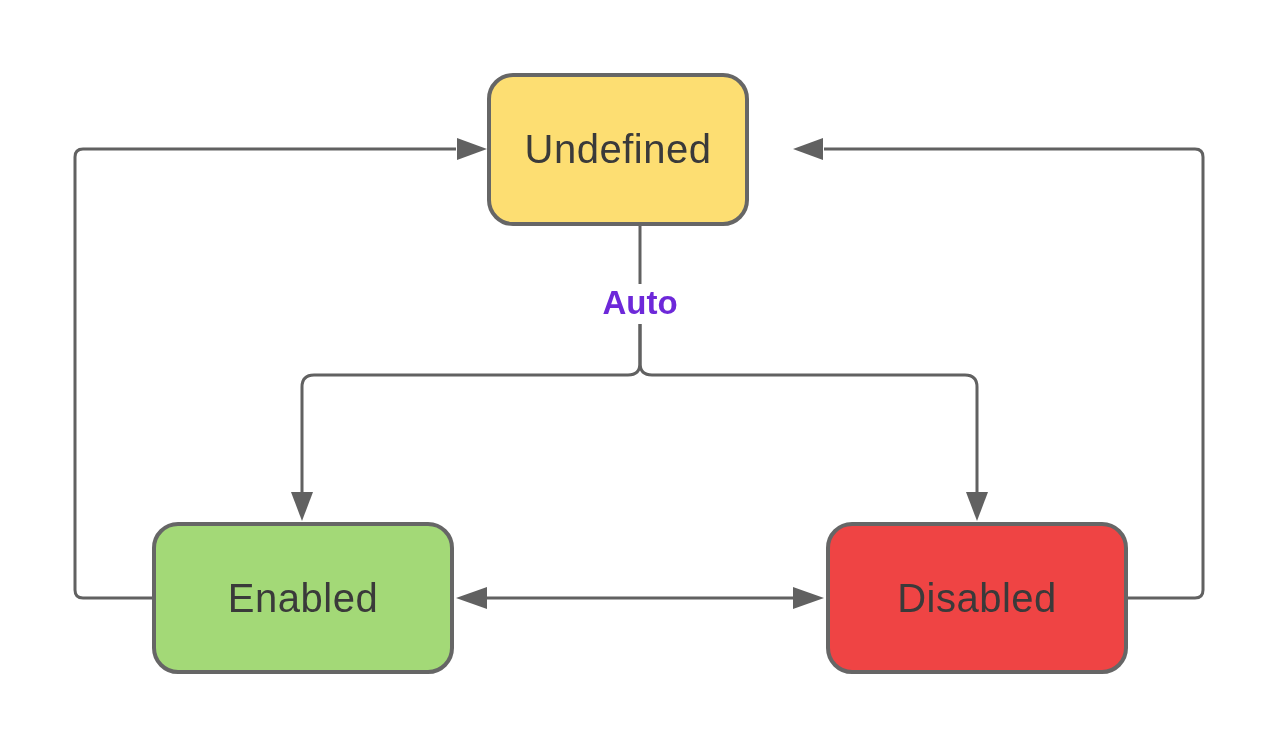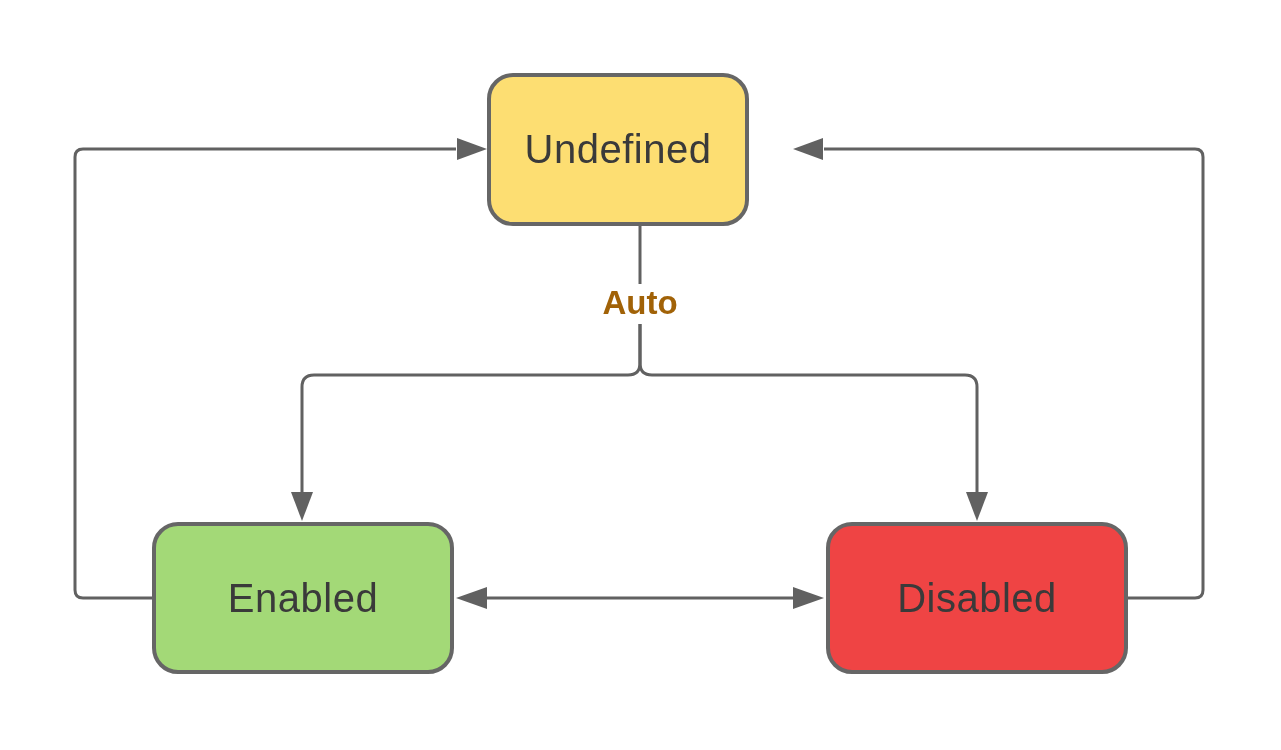--- a/index.html
+++ b/index.html
@@ -82,15 +82,15 @@
   </div>
 
   <div class="node node-enabled" style="background-color: rgb(163, 217, 119); border-color: rgb(102, 102, 102);">
     <span class="node-label" style="color: rgb(58, 58, 58);">Enabled</span>
   </div>
 
   <div class="node node-disabled" style="background-color: #ef4444; border-color: rgb(102, 102, 102);">
     <span class="node-label" style="color: rgb(58, 58, 58);">Disabled</span>
   </div>
 
-  <div class="edge-label" style="color: #a16207;">Auto</div>
+  <div class="edge-label" style="color: #6d28d9;">Auto</div>
 
 </div>
 
 </body></html>

